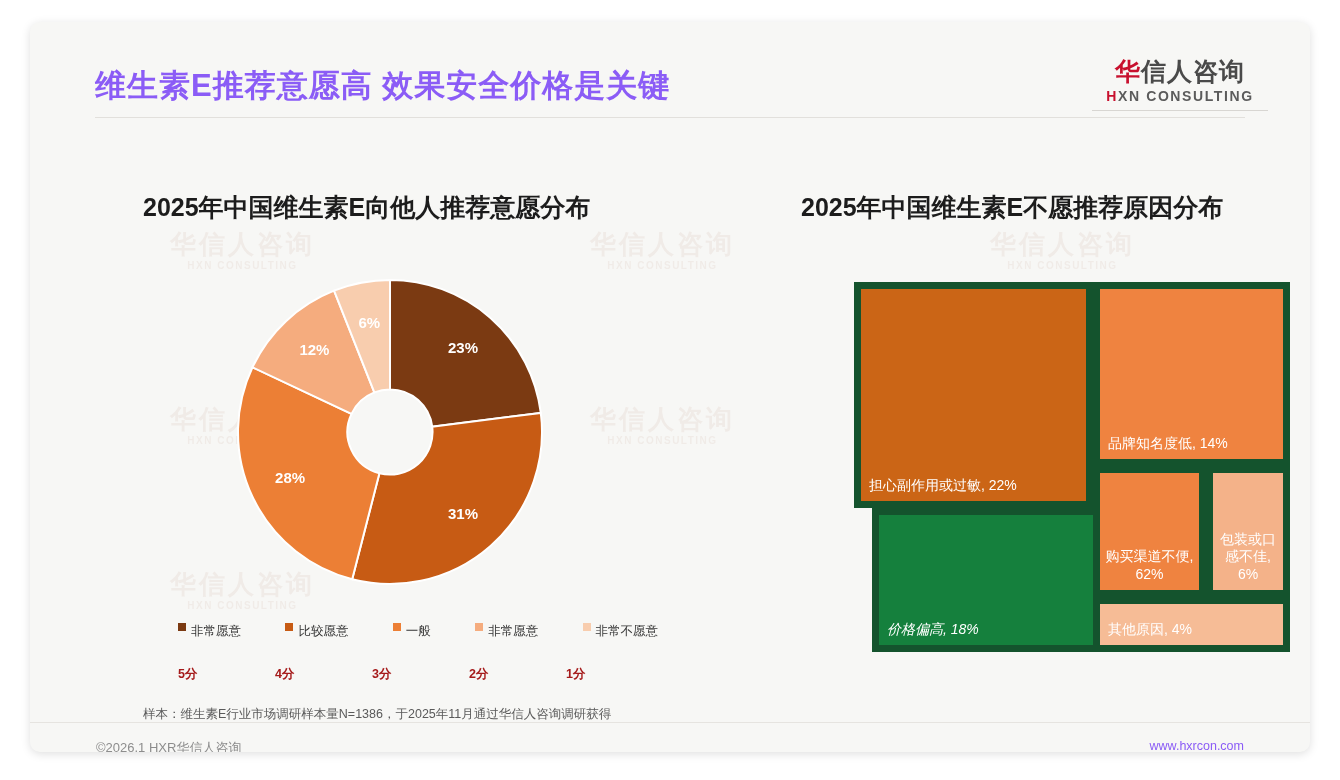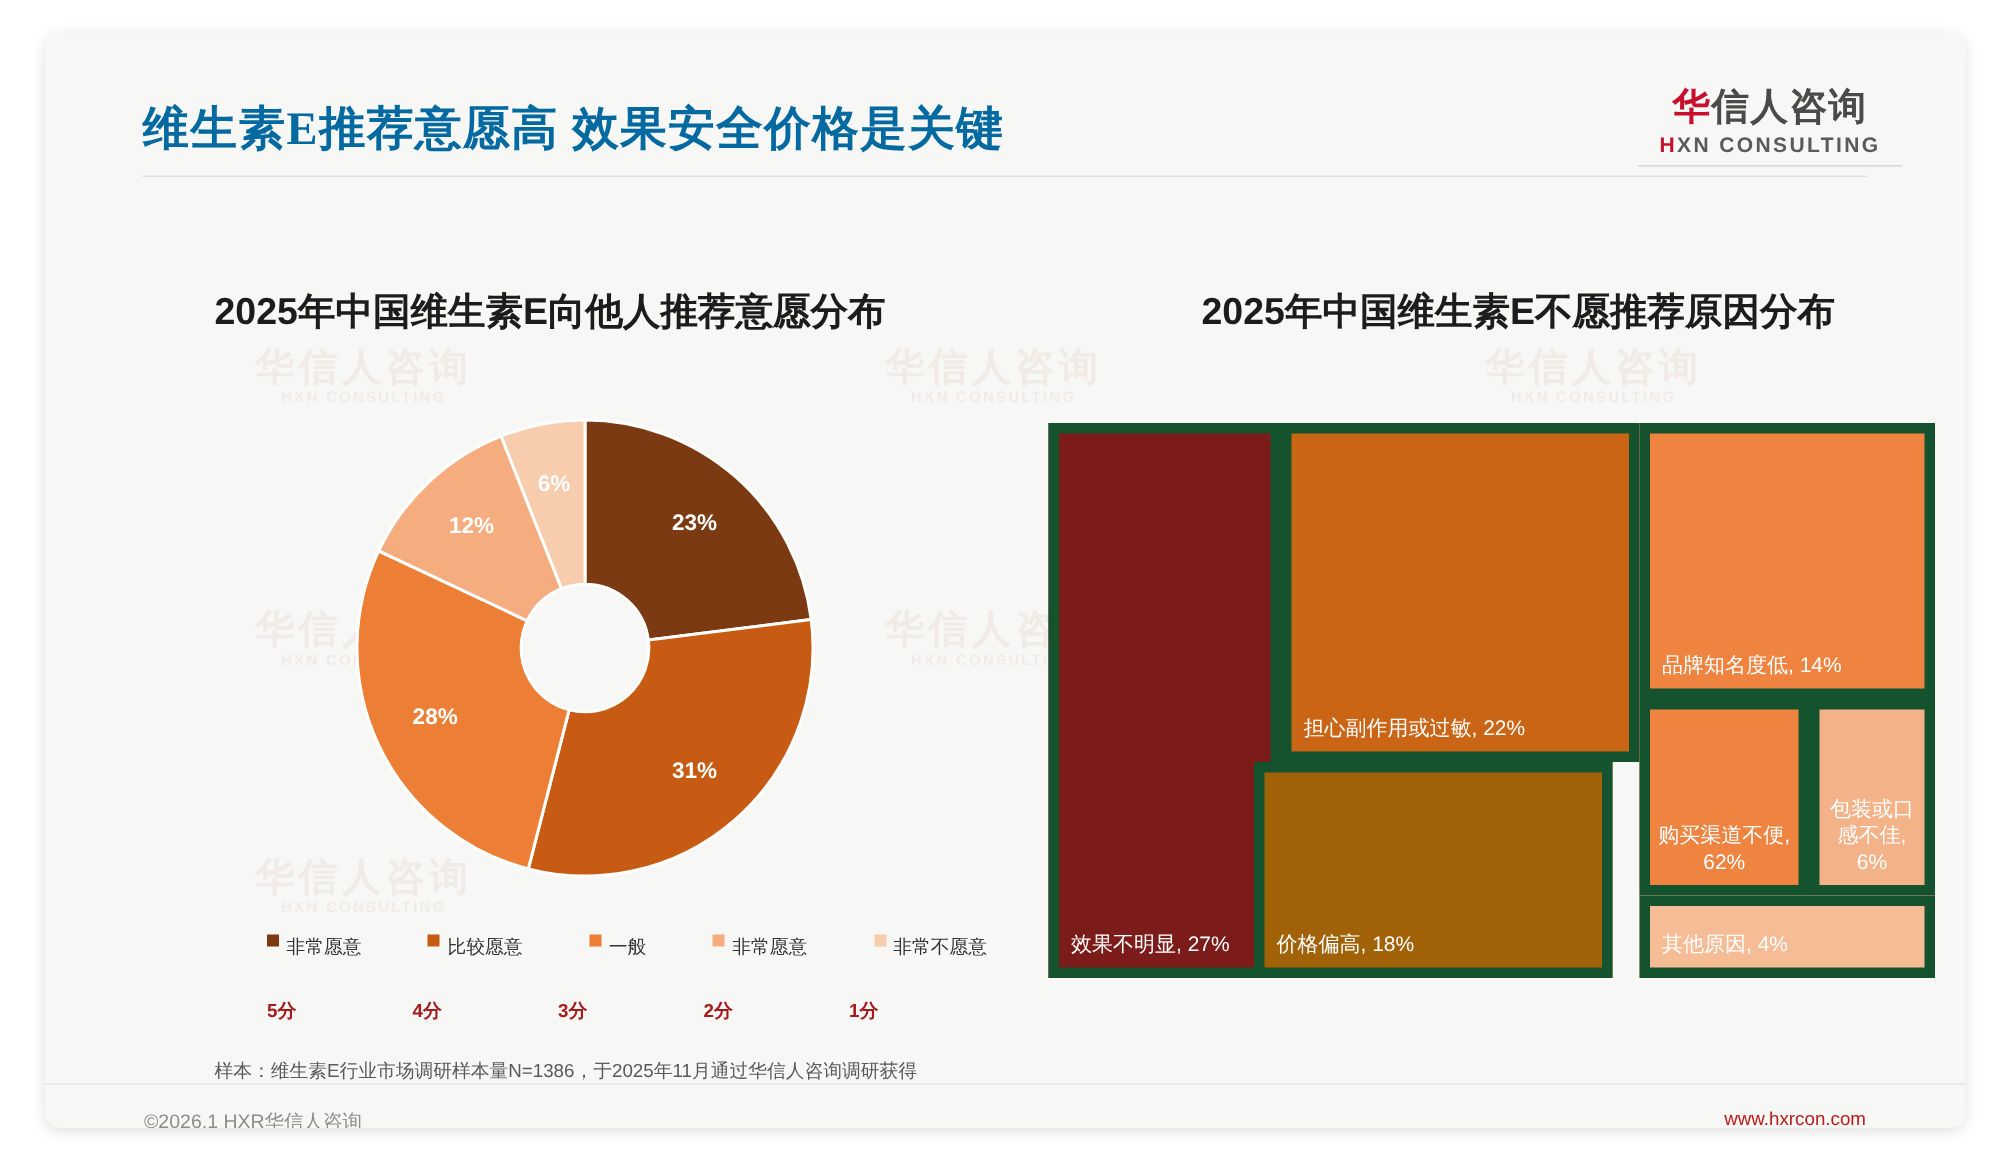--- a/index.html
+++ b/index.html
@@ -22,24 +22,23 @@
   
   #header {
     position: absolute; left: 0; top: 0;
     width: 100%; height: 100px;
   }
   #page-title {
     position: absolute;
     left: 65px; top: 43px;
     font-size: 31px;
     font-weight: bold;
-    color: #0369a1;
+    color: #8b5cf6;
     letter-spacing: 1px;
     white-space: nowrap;
-    font-family: Liberation Serif, serif;
   }
   #header-rule {
     position: absolute;
     left: 65px; top: 95px;
     width: 1150px; height: 1px;
     background: #e2e0dc;
   }
   #logo {
     position: absolute;
     right: 42px; top: 36px;
@@ -187,21 +186,21 @@
     position: absolute;
     left: 66px; top: 717px;
     font-size: 13px;
     color: #8d8d8d;
     white-space: nowrap;
   }
   #footer-right {
     position: absolute;
     right: 66px; top: 717px;
     font-size: 12.5px;
-    color: #b91c1c;
+    color: #8b5cf6;
     white-space: nowrap;
   }
 </style>
 </head>
 <body>
 
 <div id="slide">
 
   <div id="header">
     <div id="page-title">维生素E推荐意愿高 效果安全价格是关键</div>
@@ -285,27 +284,24 @@
   <div id="donut-scores">
       <div class="score-item">5分</div>
       <div class="score-item">4分</div>
       <div class="score-item">3分</div>
       <div class="score-item">2分</div>
       <div class="score-item">1分</div>
     </div>
 
   <div class="chart-title" id="treemap-title">2025年中国维生素E不愿推荐原因分布</div>
   <div id="treemap">
-      <div class="tm-cell" style="left: 0px; top: 0px; width: 155px; height: 370px; background: rgb(124, 28, 26);">
-        <div class="tm-label">效果不明显, 27%</div>
-      </div>
       <div class="tm-cell" style="left: 155px; top: 0px; width: 239px; height: 226px; background: rgb(203, 101, 22);">
         <div class="tm-label">担心副作用或过敏, 22%</div>
       </div>
-      <div class="tm-cell" style="left: 137px; top: 226px; width: 239px; height: 144px; background: #a16207;">
+      <div class="tm-cell" style="left: 173px; top: 226px; width: 239px; height: 144px; background: #15803d; font-style: italic;">
         <div class="tm-label">价格偏高, 18%</div>
       </div>
       <div class="tm-cell" style="left: 394px; top: 0px; width: 197px; height: 184px; background: rgb(239, 131, 64);">
         <div class="tm-label">品牌知名度低, 14%</div>
       </div>
       <div class="tm-cell" style="left: 394px; top: 184px; width: 113px; height: 131px; background: rgb(239, 131, 64);">
         <div class="tm-label center">购买渠道不便, 62%</div>
       </div>
       <div class="tm-cell" style="left: 507px; top: 184px; width: 84px; height: 131px; background: rgb(244, 178, 137);">
         <div class="tm-label center">包装或口感不佳, 6%</div>

